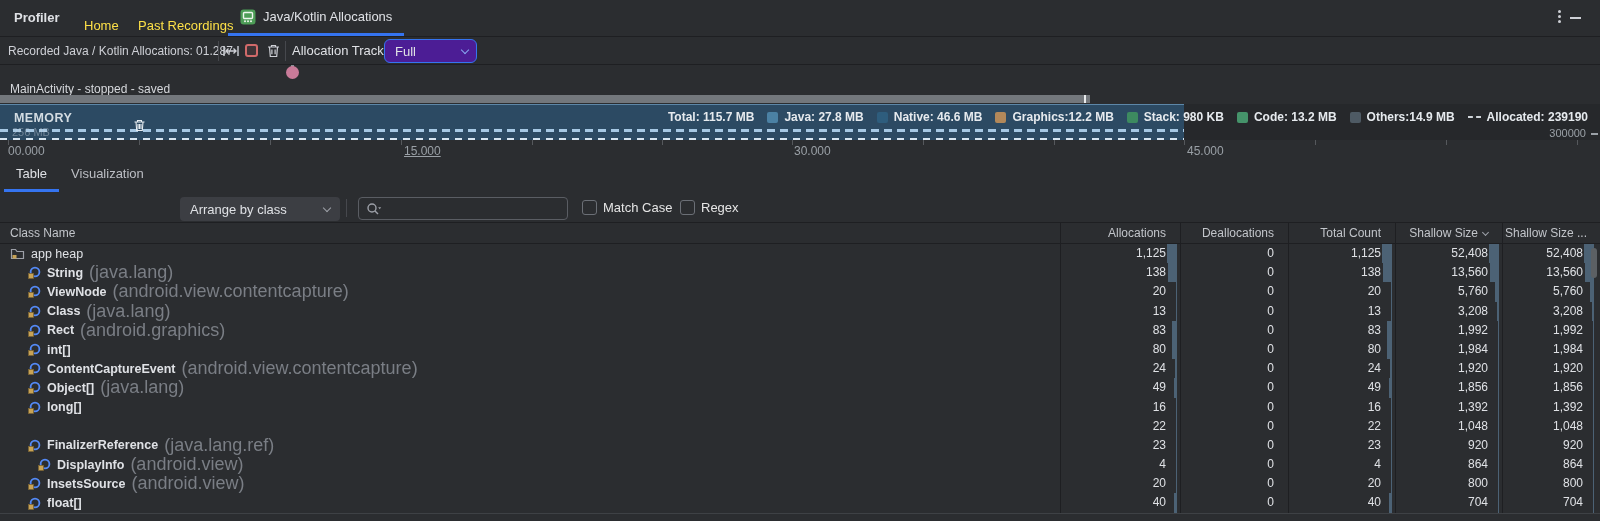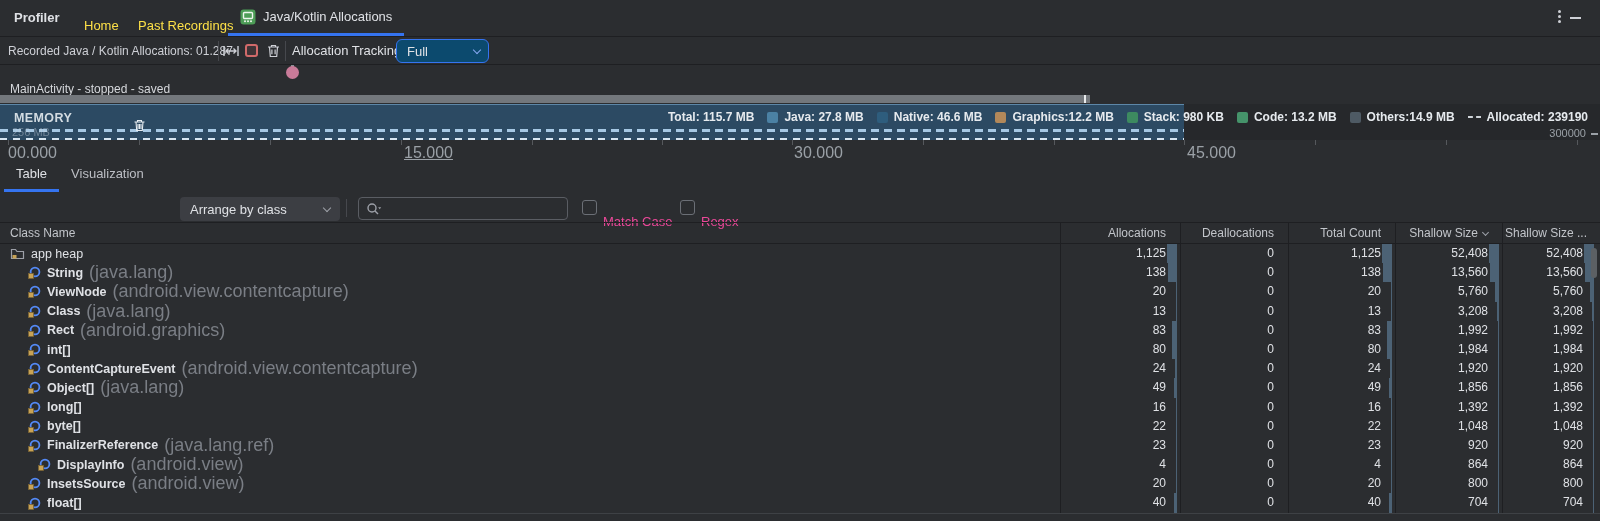--- a/index.html
+++ b/index.html
@@ -17,22 +17,22 @@
   .kebab i{width:3px;height:3px;border-radius:50%;background:#ced0d6;}
   .minimize{position:absolute;left:1570px;top:17px;width:11px;height:2px;background:#ced0d6;}
 
   
   #rec-toolbar{position:absolute;left:0;top:37px;width:1600px;height:28px;border-bottom:1px solid #1e1f22;}
   #rec-toolbar .lbl{position:absolute;top:0;line-height:28px;color:#ced0d6;font-size:12px;}
   .vsep{position:absolute;top:41px;width:1px;height:20px;background:#46484d;}
   .tbtn{position:absolute;top:42px;width:18px;height:18px;display:flex;align-items:center;justify-content:center;}
   #stop-btn{width:13px;height:13px;border:2px solid #d16a6a;border-radius:3px;background:rgba(209,106,106,.12);top:44px;}
   #track-label{position:absolute;left:292px;top:37px;line-height:28px;color:#dfe1e5;}
-  #full-dd{position:absolute;left:396px;top:39px;width:93px;height:24px;border:1.5px solid #3574f0;border-radius:6px;
-           background:#0c4a6e;display:flex;align-items:center;padding:0 8px 0 10px;}
+  #full-dd{position:absolute;left:384px;top:39px;width:93px;height:24px;border:1.5px solid #3574f0;border-radius:6px;
+           background:#4c1d95;display:flex;align-items:center;padding:0 8px 0 10px;}
   .chev{display:inline-block;width:6px;height:6px;border-right:1.6px solid #9da0a8;border-bottom:1.6px solid #9da0a8;
         transform:rotate(45deg);margin-top:-3px;}
   #full-dd .chev{margin-left:auto;border-color:#87a7f0;}
 
   
   #event-tick{position:absolute;left:291px;top:65px;width:3px;height:3px;background:#8a8e94;}
   #alloc-dot{position:absolute;left:286px;top:66px;width:13px;height:13px;border-radius:50%;background:#c97b99;}
   #session-label{position:absolute;left:10px;top:82px;font-size:12px;color:#d6d8dc;}
   #range-bar{position:absolute;left:0;top:95px;width:1090px;height:8px;background:#73777c;}
   #range-bar .tick{position:absolute;right:4px;top:0;width:2px;height:8px;background:#e8eaec;}
@@ -50,35 +50,35 @@
   #mem-legend{position:absolute;right:12px;top:6px;display:flex;align-items:center;gap:13px;}
   .legend-item{display:flex;align-items:center;gap:6px;font-size:12px;font-weight:600;color:#e6eaee;white-space:nowrap;}
   .legend-item .swatch{width:11px;height:11px;border-radius:2px;}
   .legend-item .dashes{width:13px;height:0;border-top:2.5px dashed #cfd4d9;}
   #right-axis-max{position:absolute;right:14px;top:23px;font-size:11px;color:#9aa0a6;}
   #right-axis-dash{position:absolute;right:2px;top:29px;width:7px;height:1.5px;background:#9aa0a6;}
 
   
   #time-axis{position:absolute;left:0;top:140px;width:1600px;height:18px;background:#2b2d30;}
   #time-axis .tk{position:absolute;top:0;width:1px;height:5px;background:#55585c;}
-  #time-axis .tl{position:absolute;top:4px;font-size:16px;color:#9aa0a6;}
+  #time-axis .tl{position:absolute;top:4px;font-size:12px;color:#9aa0a6;}
 
   
   #view-tabs{position:absolute;left:4px;top:158px;height:35px;display:flex;}
   .vtab{height:34px;padding:0 12px;display:flex;align-items:center;border-bottom:3px solid transparent;color:#bcbec4;}
   .vtab.sel{color:#dfe1e5;border-bottom-color:#3574f0;}
 
   
   .dd{position:absolute;top:197px;height:24px;background:#3c3e43;border-radius:4px;display:flex;align-items:center;
       padding:0 10px;color:#dfe1e5;}
   .dd .chev{margin-left:auto;}
   #search-box{position:absolute;left:358px;top:197px;width:210px;height:23px;border:1px solid #5a5d63;border-radius:4px;
       display:flex;align-items:center;padding:0 7px;background:#2b2d30;}
   .cb{position:absolute;top:200px;width:15px;height:15px;border:1.5px solid #6b6f76;border-radius:3px;background:#2b2d30;}
-  .cb-label{position:absolute;top:210px;line-height:24px;color:#ec4899;}
+  .cb-label{position:absolute;top:196px;line-height:24px;color:#e5e5e5;}
 
   
   #thead{position:absolute;left:0;top:222px;width:1600px;height:22px;border-top:1px solid #1e1f22;border-bottom:1px solid #1e1f22;}
   .hcell{position:absolute;top:0;line-height:21px;font-size:12px;color:#c2c5ca;}
   .hnum{text-align:right;padding-right:14px;display:flex;justify-content:flex-end;align-items:center;gap:5px;}
   .col-sep{position:absolute;top:222px;width:1px;height:291px;background:#1e1f22;}
   #tbody{position:absolute;left:0;top:244px;width:1600px;height:269px;}
   .trow{position:relative;width:1600px;height:19.2px;}
   .cell-name{position:absolute;left:0;top:0;width:1060px;height:19.2px;display:flex;align-items:center;gap:6px;overflow:hidden;}
   .cls{font-weight:600;color:#dfe1e5;font-size:12.5px;white-space:nowrap;}
@@ -437,30 +437,20 @@
 
       </div>
     <div class="ncell" style="left: 1060px; width: 120px;">16<div class="bar" style="width: 1.5px;"></div></div>
         <div class="ncell" style="left: 1180px; width: 108px;">0</div>
         <div class="ncell" style="left: 1288px; width: 107px;">16<div class="bar" style="width: 1.5px;"></div></div>
         <div class="ncell" style="left: 1395px; width: 107px;">1,392<div class="bar" style="width: 1.5px;"></div></div>
         <div class="ncell" style="left: 1502px; width: 95px;">1,392<div class="bar" style="width: 1.5px;"></div></div>
       </div>
 
     <div class="trow">
-      <div class="cell-name" style="padding-left: 28px;">
-        <span class="tree-icon">
-            <svg width="13" height="13" viewBox="0 0 13 13">
-              <circle cx="7" cy="6" r="4.4" fill="none" stroke="#548af7" stroke-width="1.8"></circle>
-              <rect x="0.5" y="7.5" width="5" height="5" fill="#c8a356" stroke="#7a6433" stroke-width="0.8"></rect>
-            </svg>
-          </span>
-        <span class="cls">byte[]</span>
-
-      </div>
     <div class="ncell" style="left: 1060px; width: 120px;">22<div class="bar" style="width: 1.5px;"></div></div>
         <div class="ncell" style="left: 1180px; width: 108px;">0</div>
         <div class="ncell" style="left: 1288px; width: 107px;">22<div class="bar" style="width: 1.5px;"></div></div>
         <div class="ncell" style="left: 1395px; width: 107px;">1,048<div class="bar" style="width: 1.5px;"></div></div>
         <div class="ncell" style="left: 1502px; width: 95px;">1,048<div class="bar" style="width: 1.5px;"></div></div>
       </div>
 
     <div class="trow">
       <div class="cell-name" style="padding-left: 28px;">
         <span class="tree-icon">

